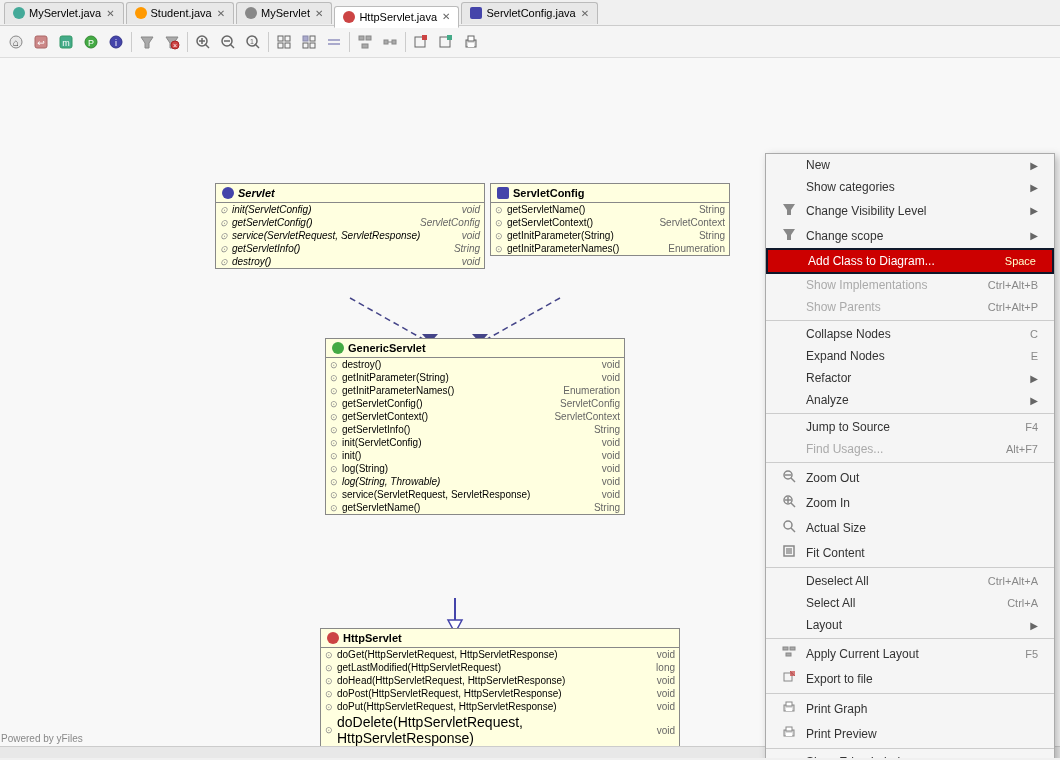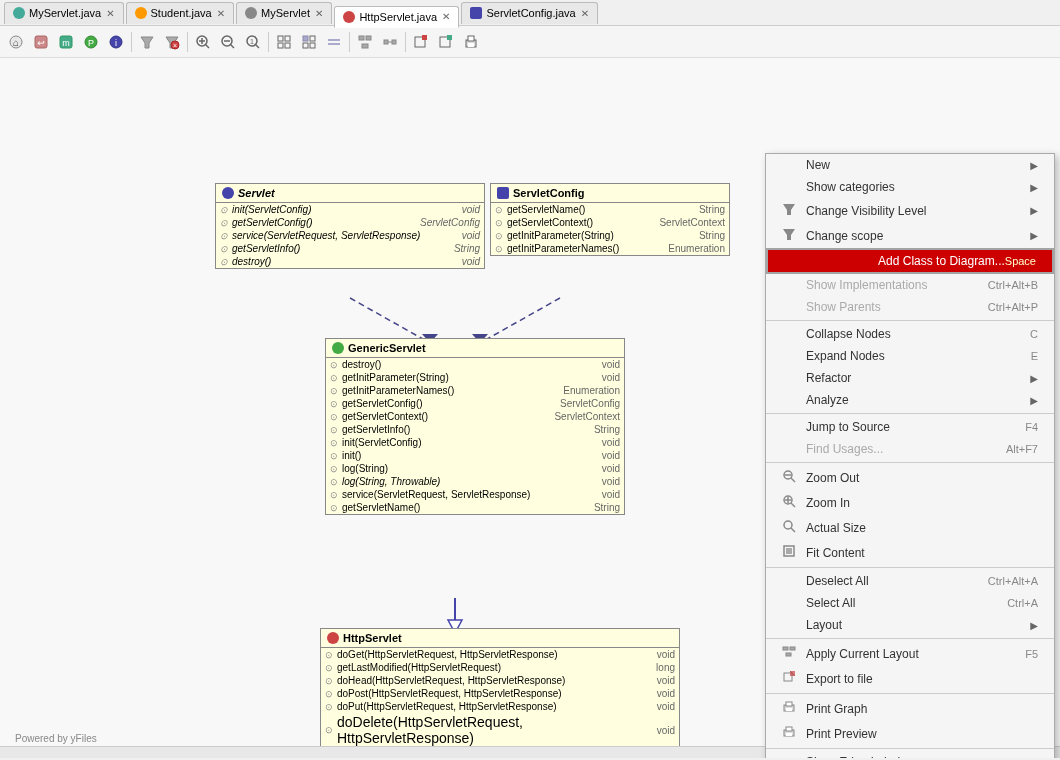--- a/index.html
+++ b/index.html
@@ -152,22 +152,21 @@
       cursor: pointer;
       display: flex;
       justify-content: space-between;
       align-items: center;
       color: #333;
     }
     .menu-item.disabled { color: #aaa; cursor: default; }
     .menu-item.highlighted {
       background: #cc0000;
       color: #fff;
-      border: 2px solid #a3a3a3;
-      justify-content: flex-end;
+      border: 2px solid #0f172a;
     }
     .menu-item .shortcut { color: #888; font-size: 11px; }
     .menu-item.highlighted .shortcut { color: #ffc; }
     .menu-separator {
       height: 1px;
       background: #ccc;
       margin: 2px 0;
     }
     .menu-item .arrow { font-size: 10px; color: #666; }
     .menu-item .menu-icon {
@@ -189,21 +188,21 @@
       right: 0;
       height: 12px;
       background: #e8e8e8;
       border-top: 1px solid #ccc;
     }
 
     
     .powered-by {
       position: absolute;
       bottom: 14px;
-      left: 15px;
+      left: 1px;
       font-size: 10px;
       color: #888;
     }
   </style>
 </head>
 <body>
 
 <div class="tab-bar">
   <div class="tab">
     <span class="tab-icon" style="background:#4a9;"></span>

